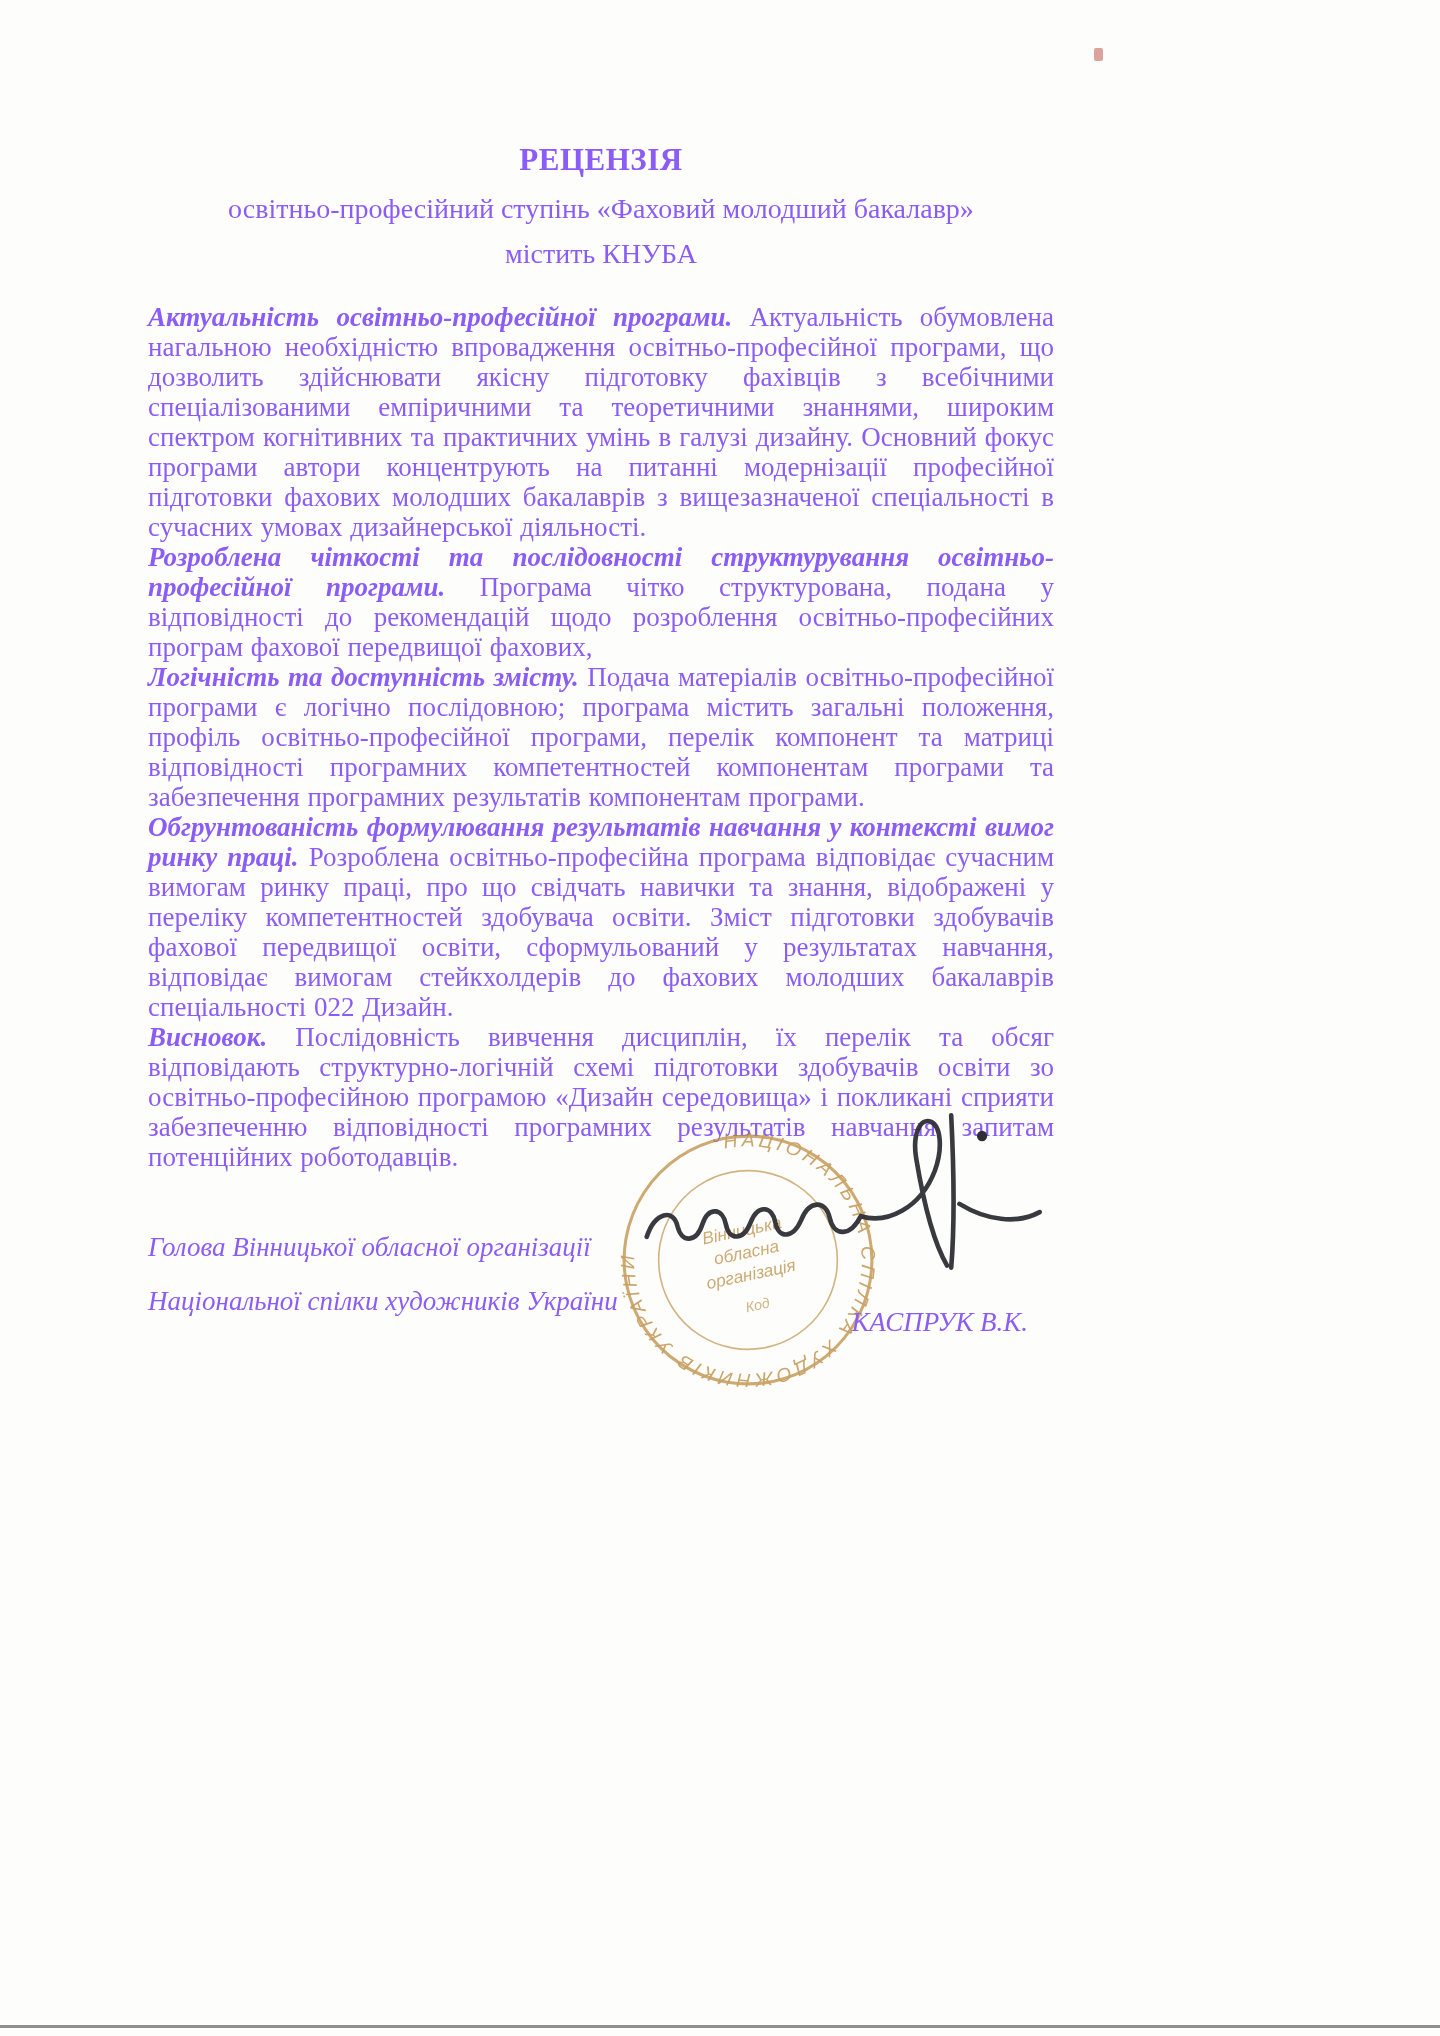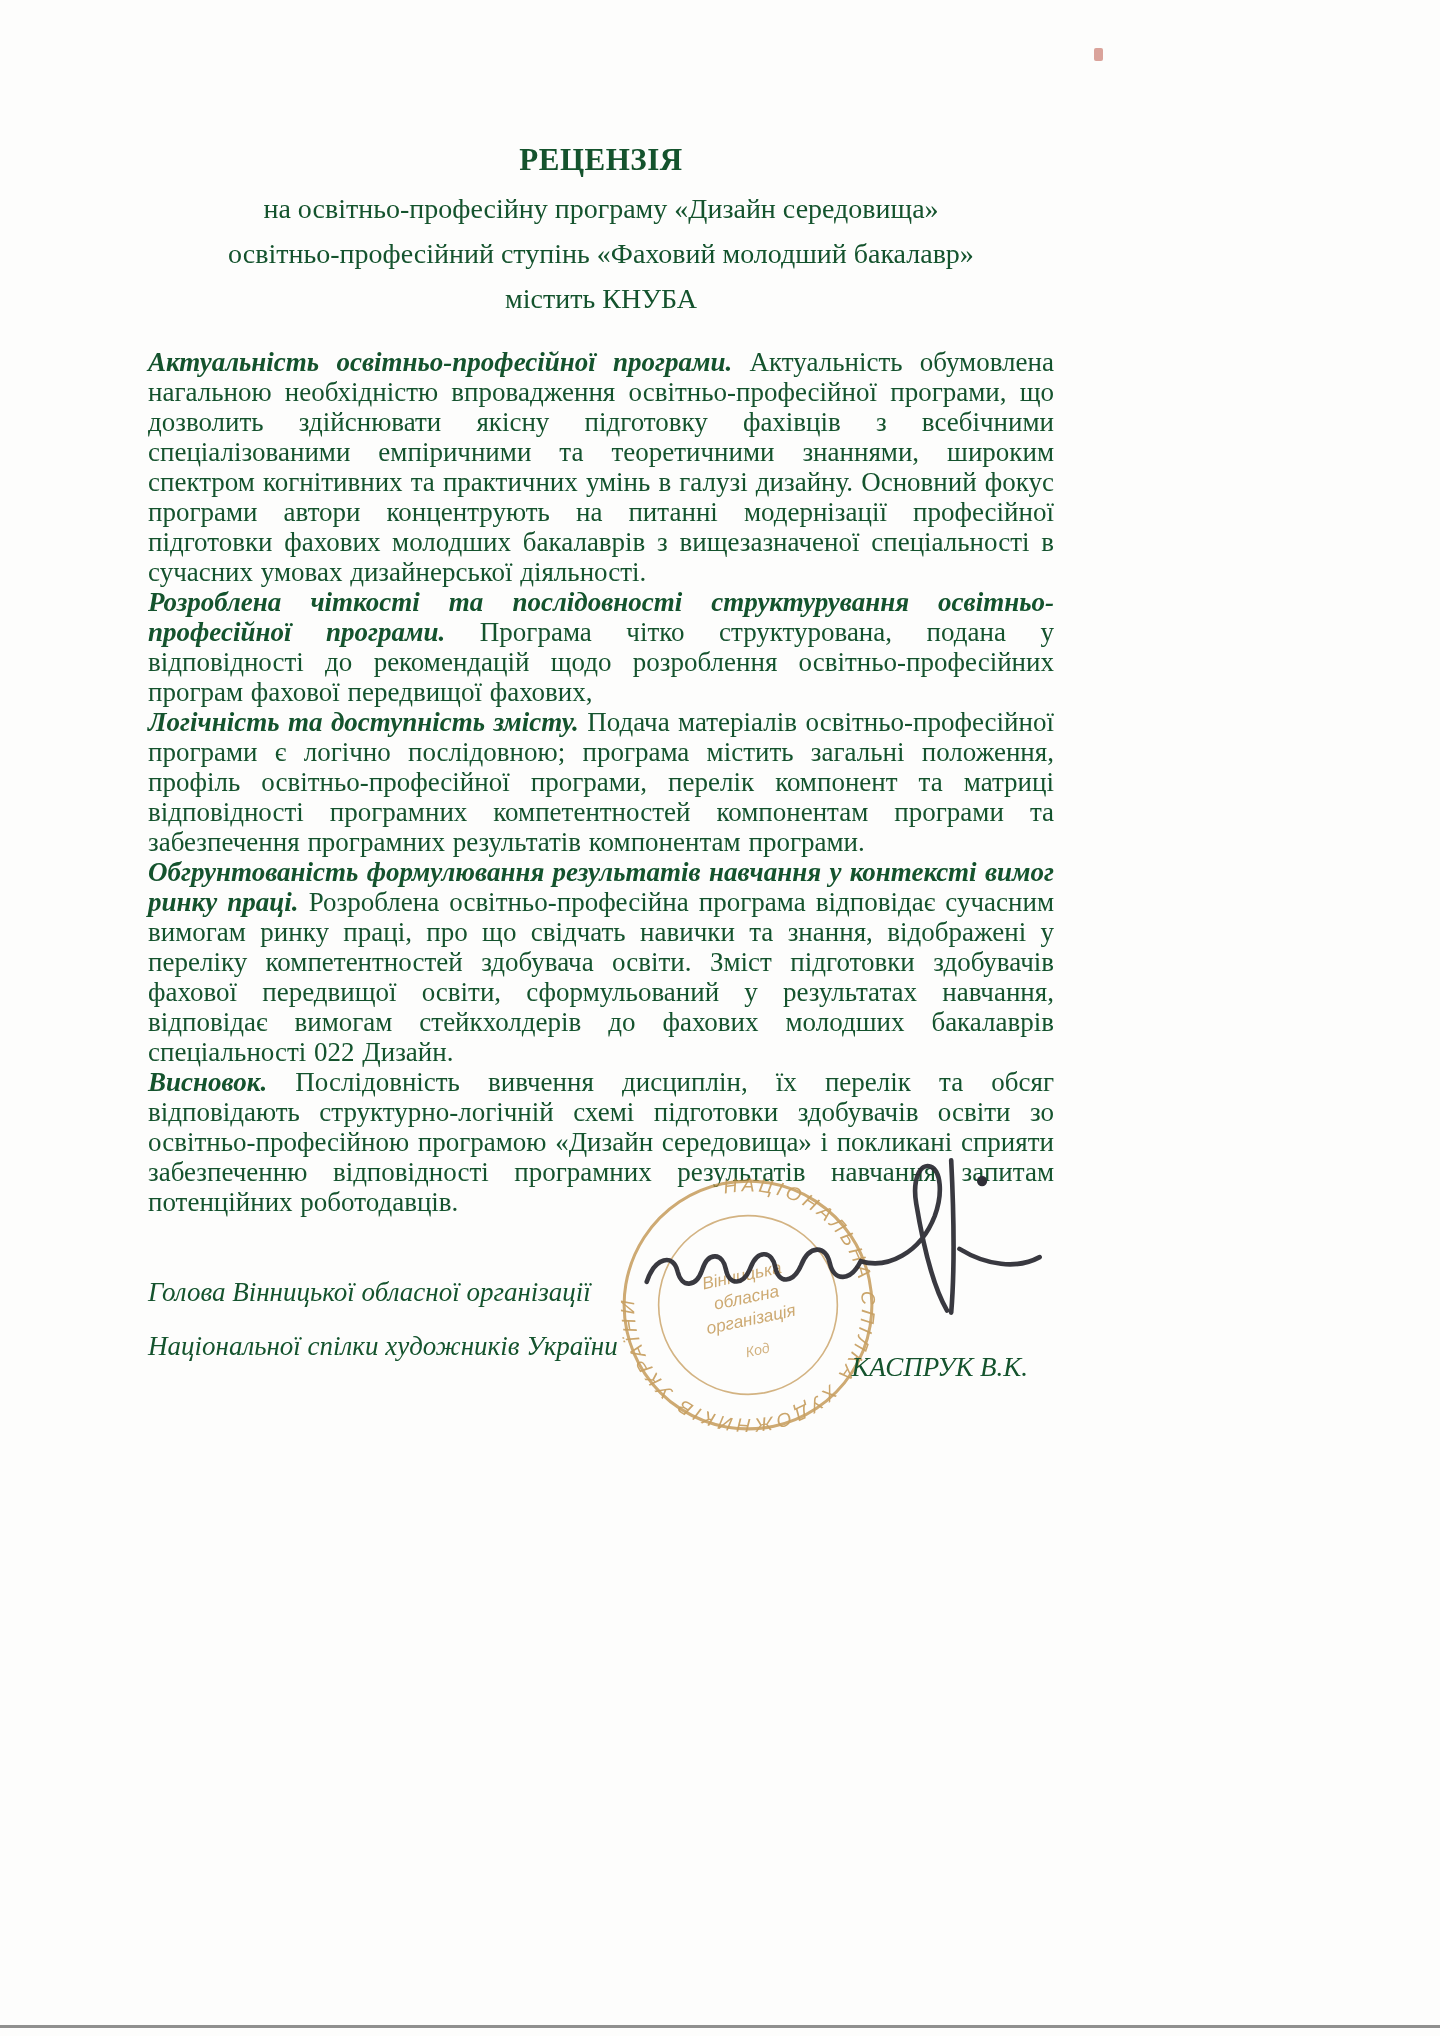--- a/index.html
+++ b/index.html
@@ -2,21 +2,21 @@
 <html><head>
 <meta charset="utf-8">
 <style>
   html,body{margin:0;padding:0;background:#e9e9e9;}
   .page{
     position:relative;
     width:1440px;height:2036px;
     margin:0 auto;
     background:#fdfdfc;
     font-family:"Liberation Serif","DejaVu Serif",serif;
-    color:#14532d;
+    color:#8b5cf6;
     overflow:hidden;
     box-shadow:0 0 6px rgba(0,0,0,.2);
   }
   .content{position:absolute;left:148px;top:138px;width:906px;}
   .doc-title{
     font-size:31px;font-weight:700;text-align:center;
     letter-spacing:.5px;line-height:44px;margin-bottom:4px;
   }
   .hline{font-size:28px;line-height:45px;text-align:center;}
   .body-text{margin-top:26px;font-size:27px;line-height:30px;text-align:justify;word-spacing:1px;}
@@ -40,21 +40,20 @@
   .red-speck{position:absolute;left:1094px;top:48px;width:9px;height:13px;background:#b84a3a;opacity:.5;border-radius:2px;}
 </style>
 </head>
 <body>
 
 <div class="page">
   <div class="content">
 
     <div class="doc-title">РЕЦЕНЗІЯ</div>
 
-    <div class="hline">на освітньо-професійну програму «Дизайн середовища»</div>
     <div class="hline">освітньо-професійний ступінь «Фаховий молодший бакалавр»</div>
     <div class="hline">містить КНУБА</div>
 
     <div class="body-text">
       <p class="para"><span class="lead">Актуальність освітньо-професійної програми.</span><span> Актуальність обумовлена нагальною необхідністю впровадження освітньо-професійної програми, що дозволить здійснювати якісну підготовку фахівців з всебічними спеціалізованими емпіричними та теоретичними знаннями, широким спектром когнітивних та практичних умінь в галузі дизайну. Основний фокус програми автори концентрують на питанні модернізації професійної підготовки фахових молодших бакалаврів з вищезазначеної спеціальності в сучасних умовах дизайнерської діяльності.</span></p>
       <p class="para"><span class="lead">Розроблена чіткості та послідовності структурування освітньо-професійної програми.</span><span> Програма чітко структурована, подана у відповідності до рекомендацій щодо розроблення освітньо-професійних програм фахової передвищої фахових,</span></p>
       <p class="para"><span class="lead">Логічність та доступність змісту.</span><span> Подача матеріалів освітньо-професійної програми є логічно послідовною; програма містить загальні положення, профіль освітньо-професійної програми, перелік компонент та матриці відповідності програмних компетентностей компонентам програми та забезпечення програмних результатів компонентам програми.</span></p>
       <p class="para"><span class="lead">Обгрунтованість формулювання результатів навчання у контексті вимог ринку праці.</span><span> Розроблена освітньо-професійна програма відповідає сучасним вимогам ринку праці, про що свідчать навички та знання, відображені у переліку компетентностей здобувача освіти. Зміст підготовки здобувачів фахової передвищої освіти, сформульований у результатах навчання, відповідає вимогам стейкхолдерів до фахових молодших бакалаврів спеціальності 022 Дизайн.</span></p>
       <p class="para"><span class="lead">Висновок.</span><span> Послідовність вивчення дисциплін, їх перелік та обсяг відповідають структурно-логічній схемі підготовки здобувачів освіти зо освітньо-професійною програмою «Дизайн середовища» і покликані сприяти забезпеченню відповідності програмних результатів навчання запитам потенційних роботодавців.</span></p>
     </div>

